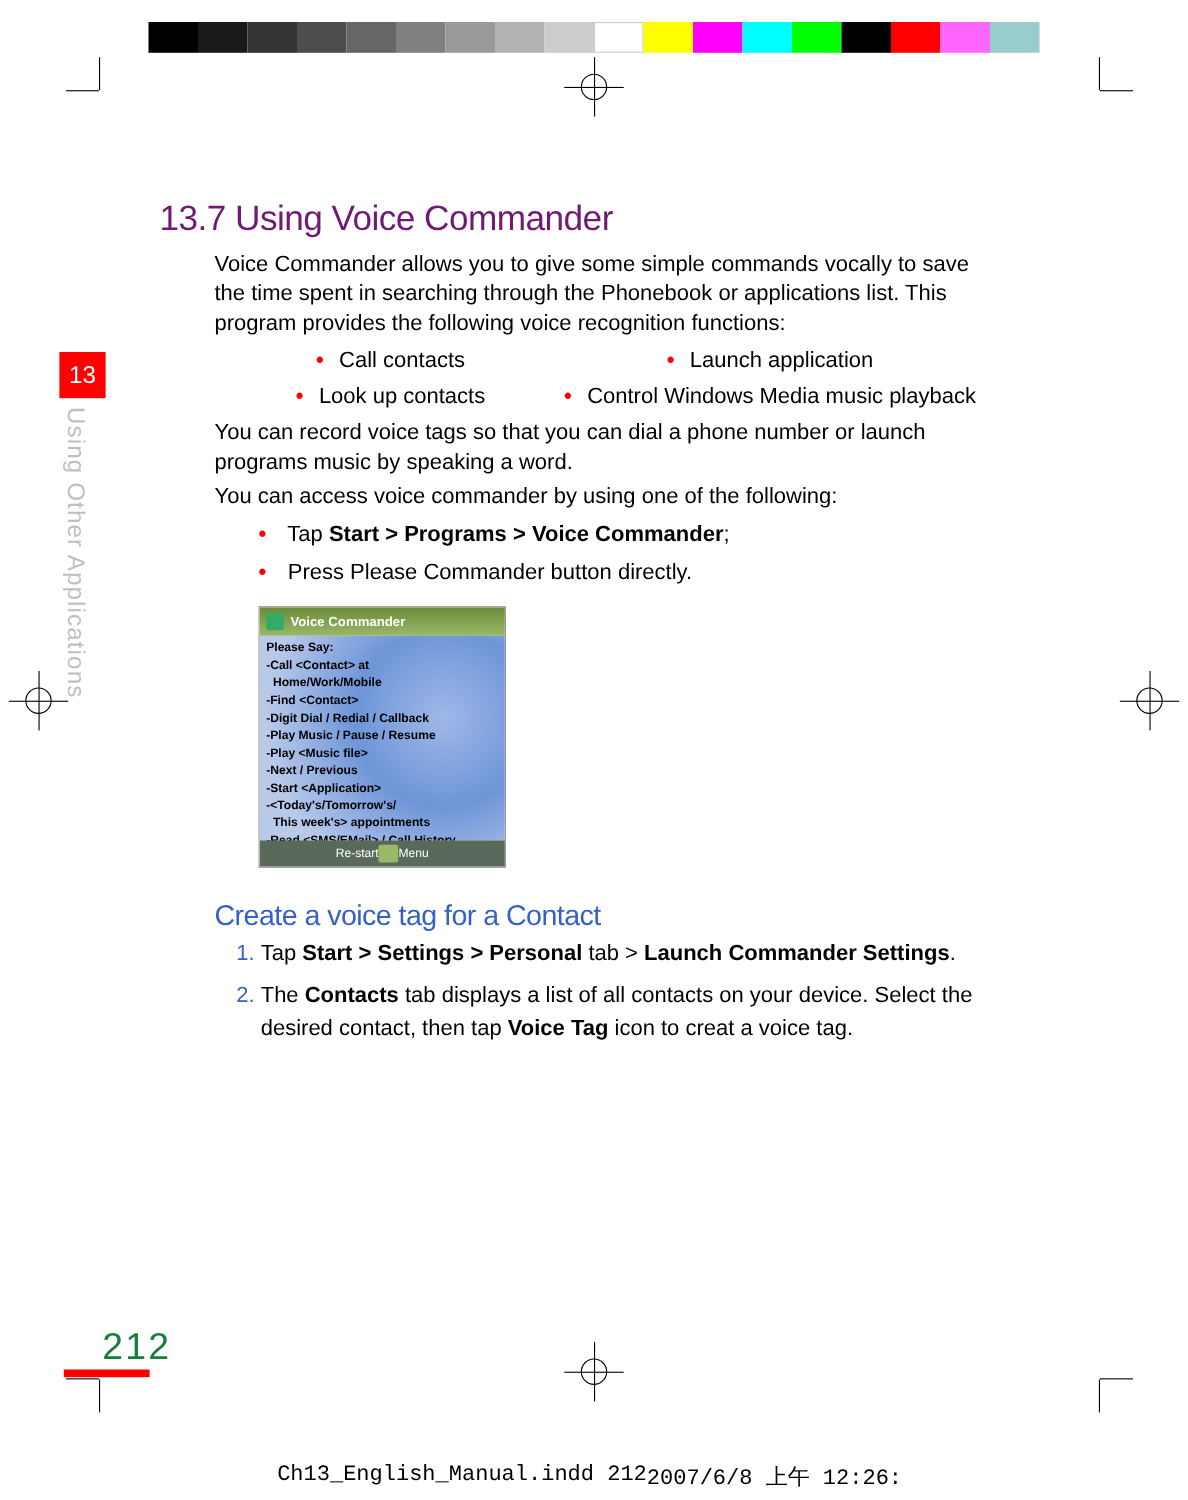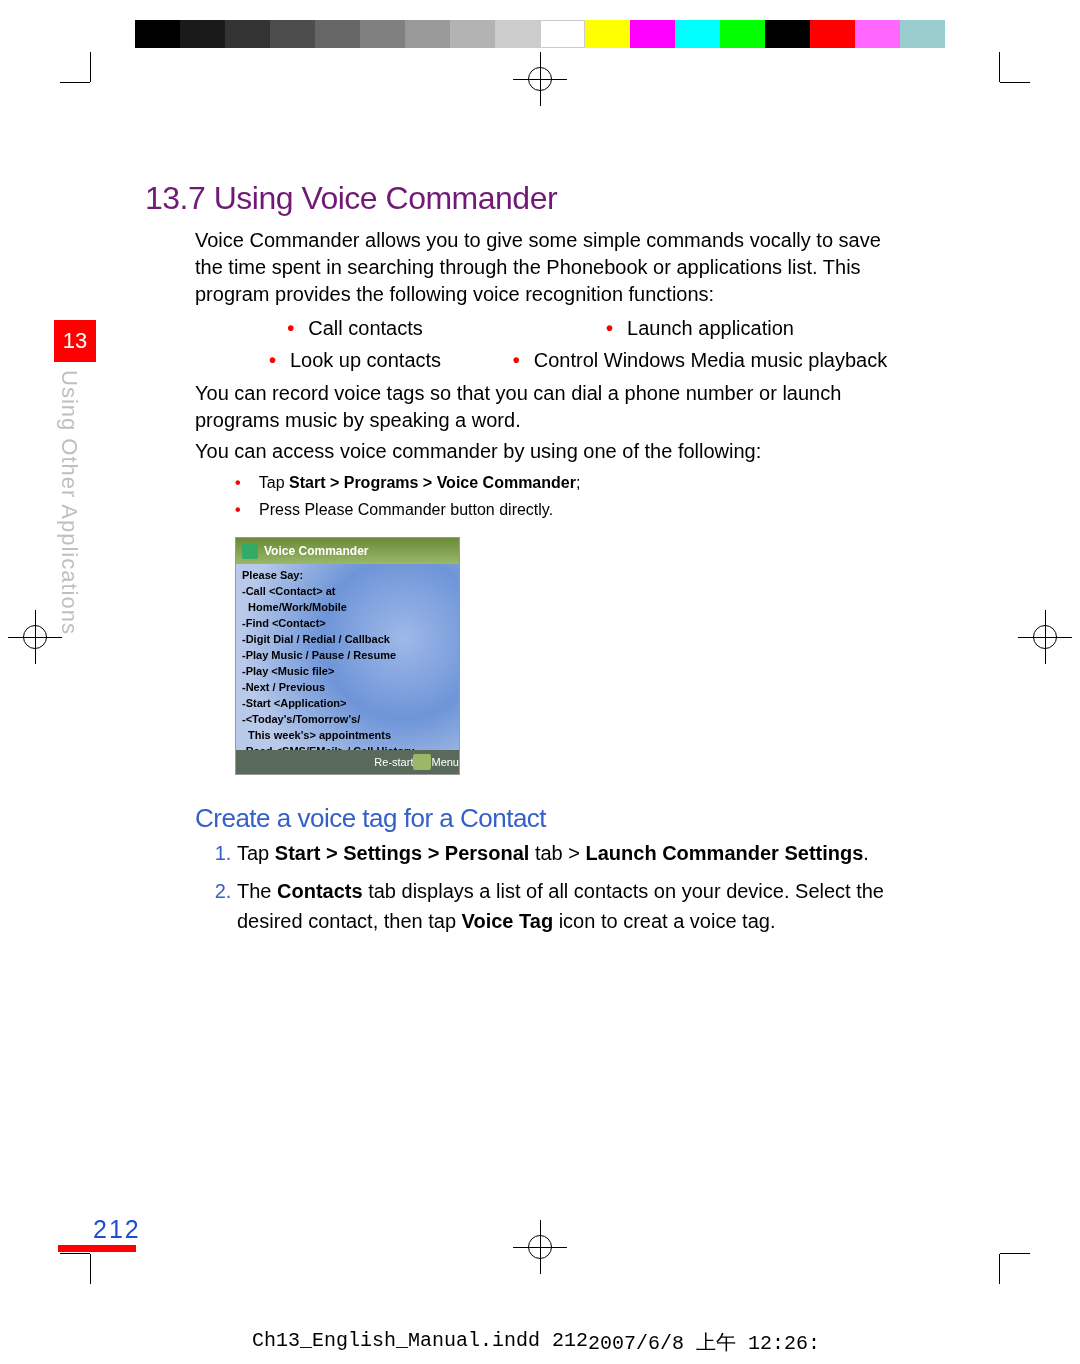--- a/index.html
+++ b/index.html
@@ -77,21 +77,21 @@
     font-size: 20px;
     line-height: 1.35;
     margin: 4px 0 4px 100px;
     max-width: 700px;
   }
   .feat-row { display:flex; margin-left: 140px; font-size:20px; line-height:1.6;text-align:center; }
   .feat-row .col1 { width: 240px; }
   .feat-row .col2 { flex:1; }
   .bullet::before { content:"•"; color:#f00; font-weight:bold; margin-right:14px; }
   .sub-point {
-    font-size:16px; margin-left:140px; line-height:1.7;
+    font-size:20px; margin-left:140px; line-height:1.7;
   }
   .bold { font-weight:600; }
 
   ol { margin:4px 0 0 100px; padding-left:42px; font-size:20px; line-height:1.5; max-width:680px;}
   ol li { margin-bottom:8px; }
   ol li::marker { color:#3560c8; }
 
   
   .side-tab {
     position:absolute; top:320px; left:54px;
@@ -103,21 +103,21 @@
   .side-label {
     position:absolute; top:370px; left:56px;
     writing-mode: vertical-rl;
     color:#bfbfbf; font-size:22px;
     letter-spacing:1px;
   }
 
   
   .page-num {
     position:absolute; bottom:120px; left:93px;
-    color:#1d4ed8; font-size:25px; letter-spacing:2px;
+    color:#15803d; font-size:34px; letter-spacing:2px;
     font-weight:400;
   }
   .page-num-underline {
     position:absolute; bottom:112px; left:58px;
     width:78px; height:7px; background:#f00;
   }
 
   
   .shot {
     margin: 14px 0 10px 140px;
@@ -145,21 +145,21 @@
   }
   .shot-text {
     position:absolute; inset:4px 4px auto 6px;
     color:#000; font-weight:700; font-size:11px; line-height:1.45;
     filter:blur(0.6px);
     white-space:pre;
   }
   .shot-bar {
     position:absolute; bottom:0; left:0; right:0; height:24px;
     background:#5a6a5a; display:flex; align-items:center;
-    justify-content:flex-end; padding:0 0;
+    justify-content:center; padding:0 0;
     color:#fff; font-size:11px;
   }
   .shot-bar .mid-icon { width:18px;height:16px;background:#9ab867;border-radius:2px; }
 
   
   .slug {
     position:absolute; bottom:8px; left:2px; right:10px;
     display:flex; justify-content:center;
     font-family: "SimSun","MS Mincho","Courier New",monospace;
     font-size:20px; letter-spacing:0px;

